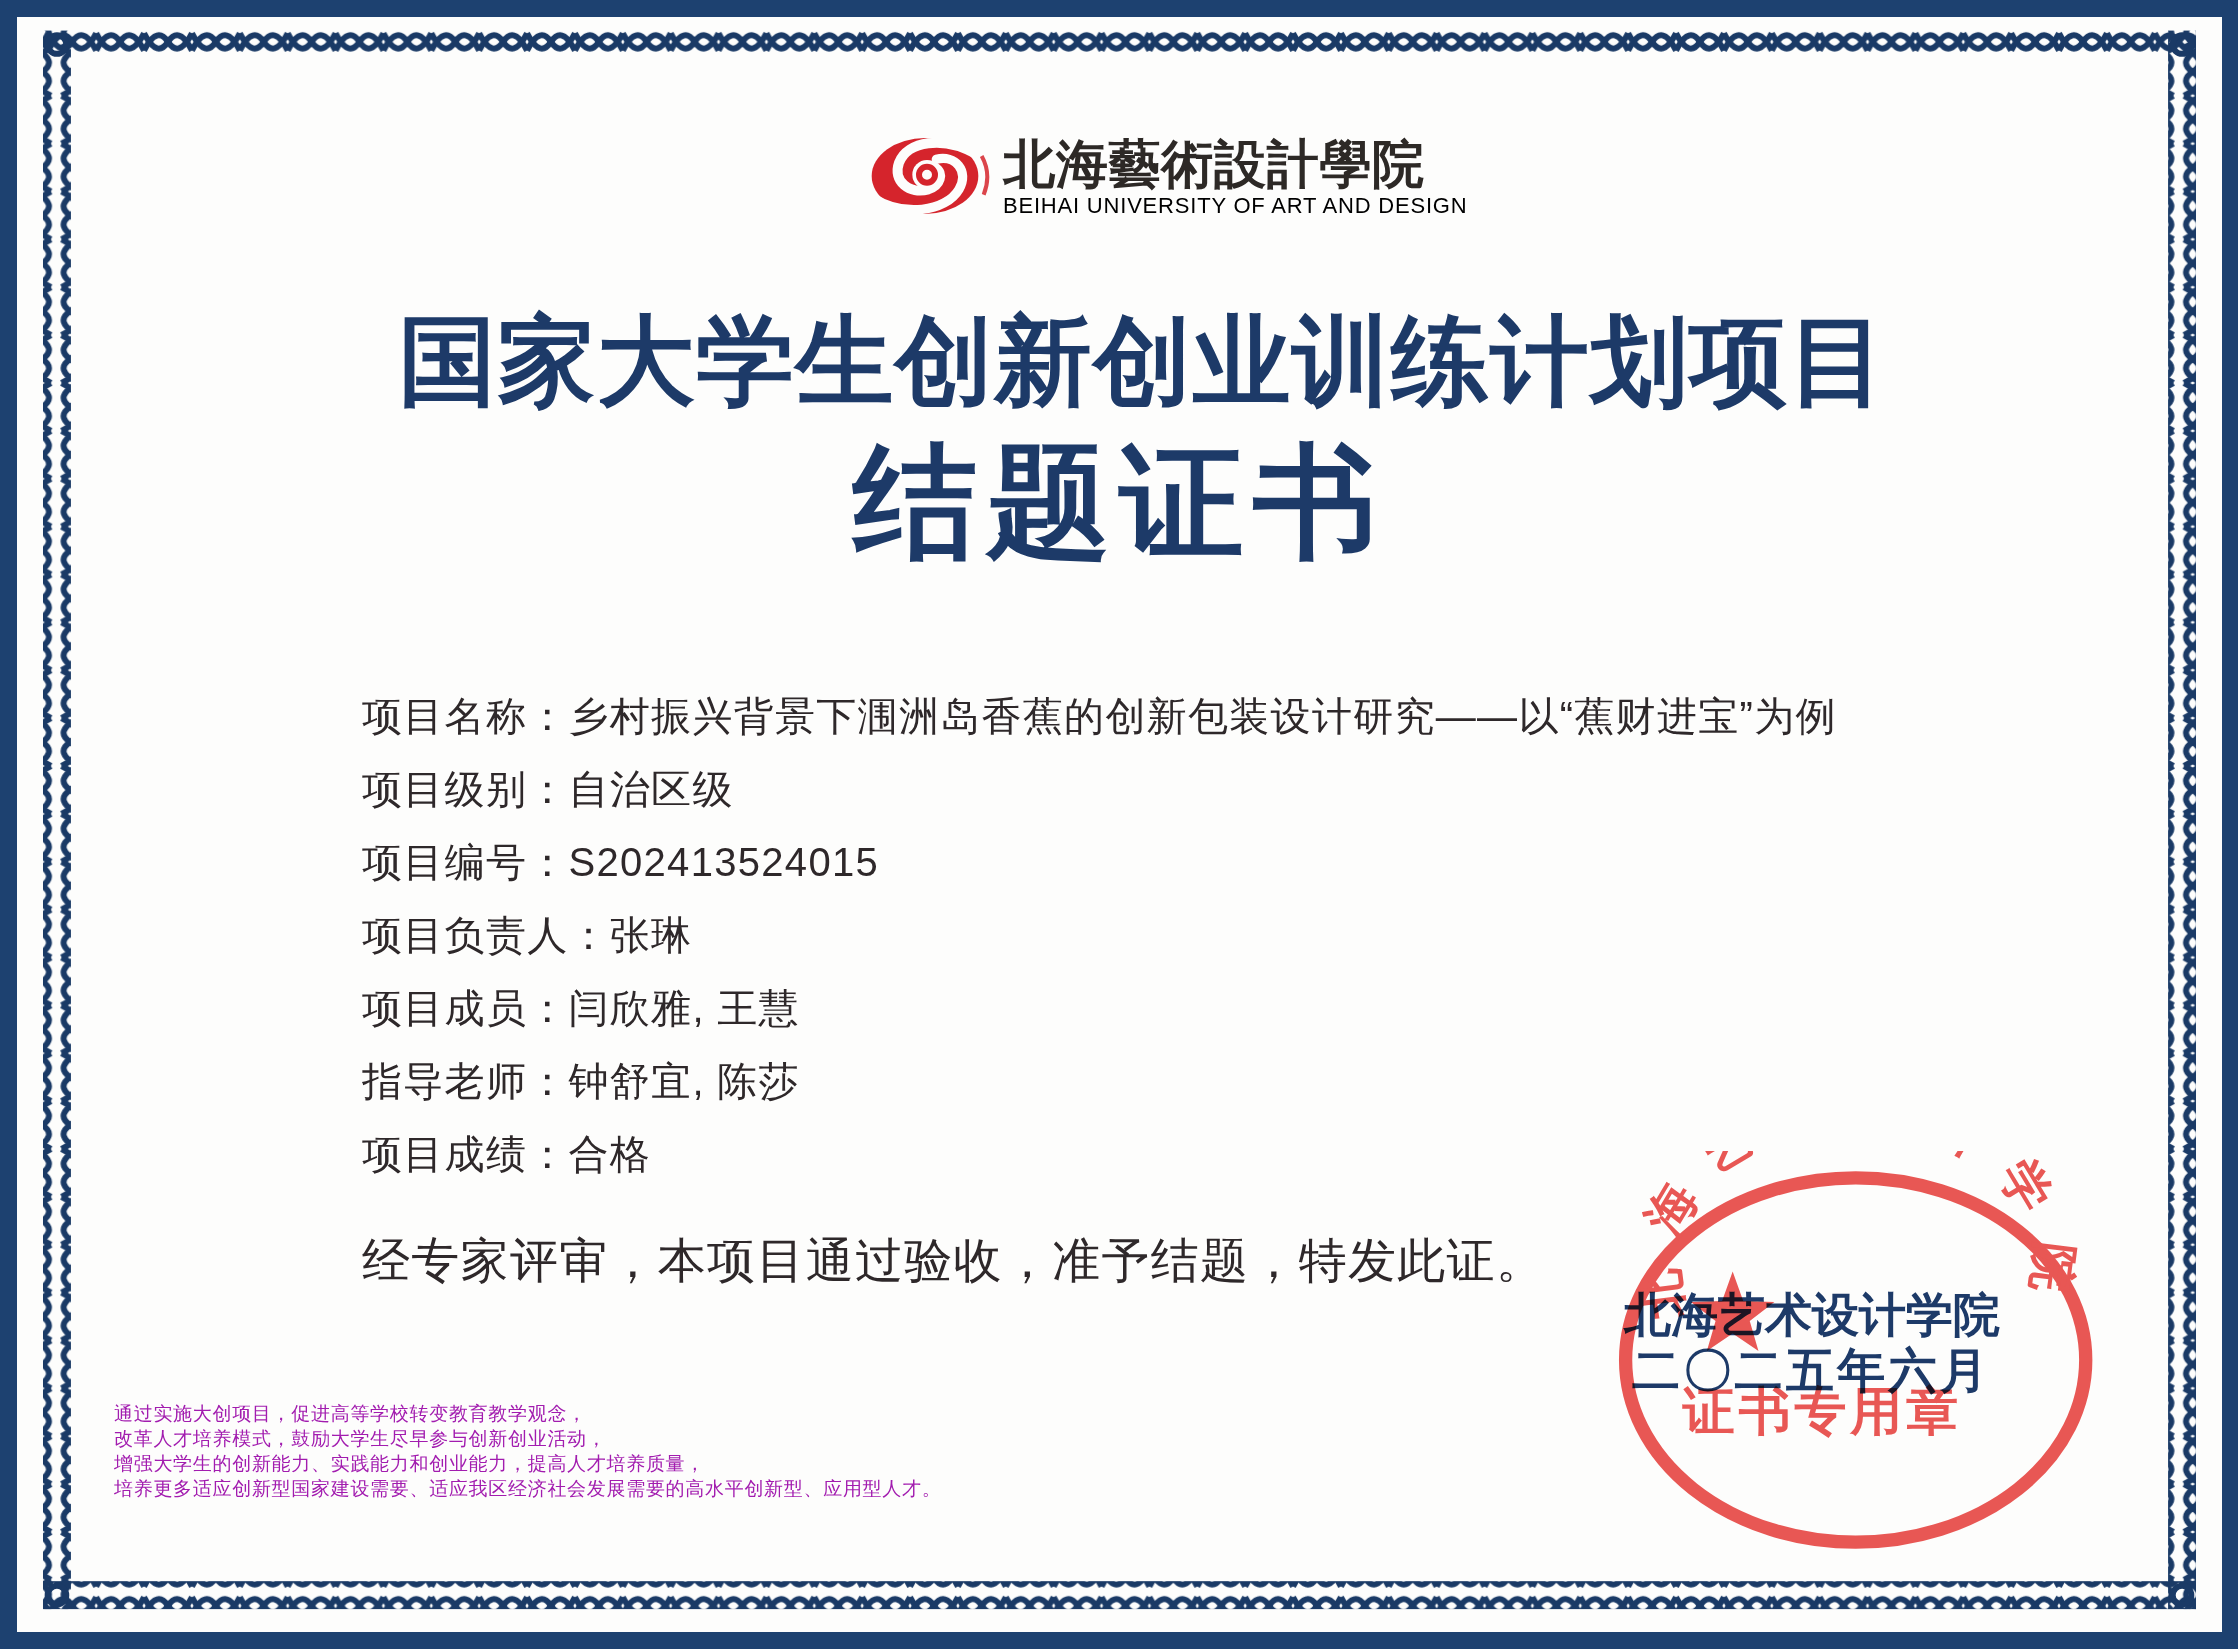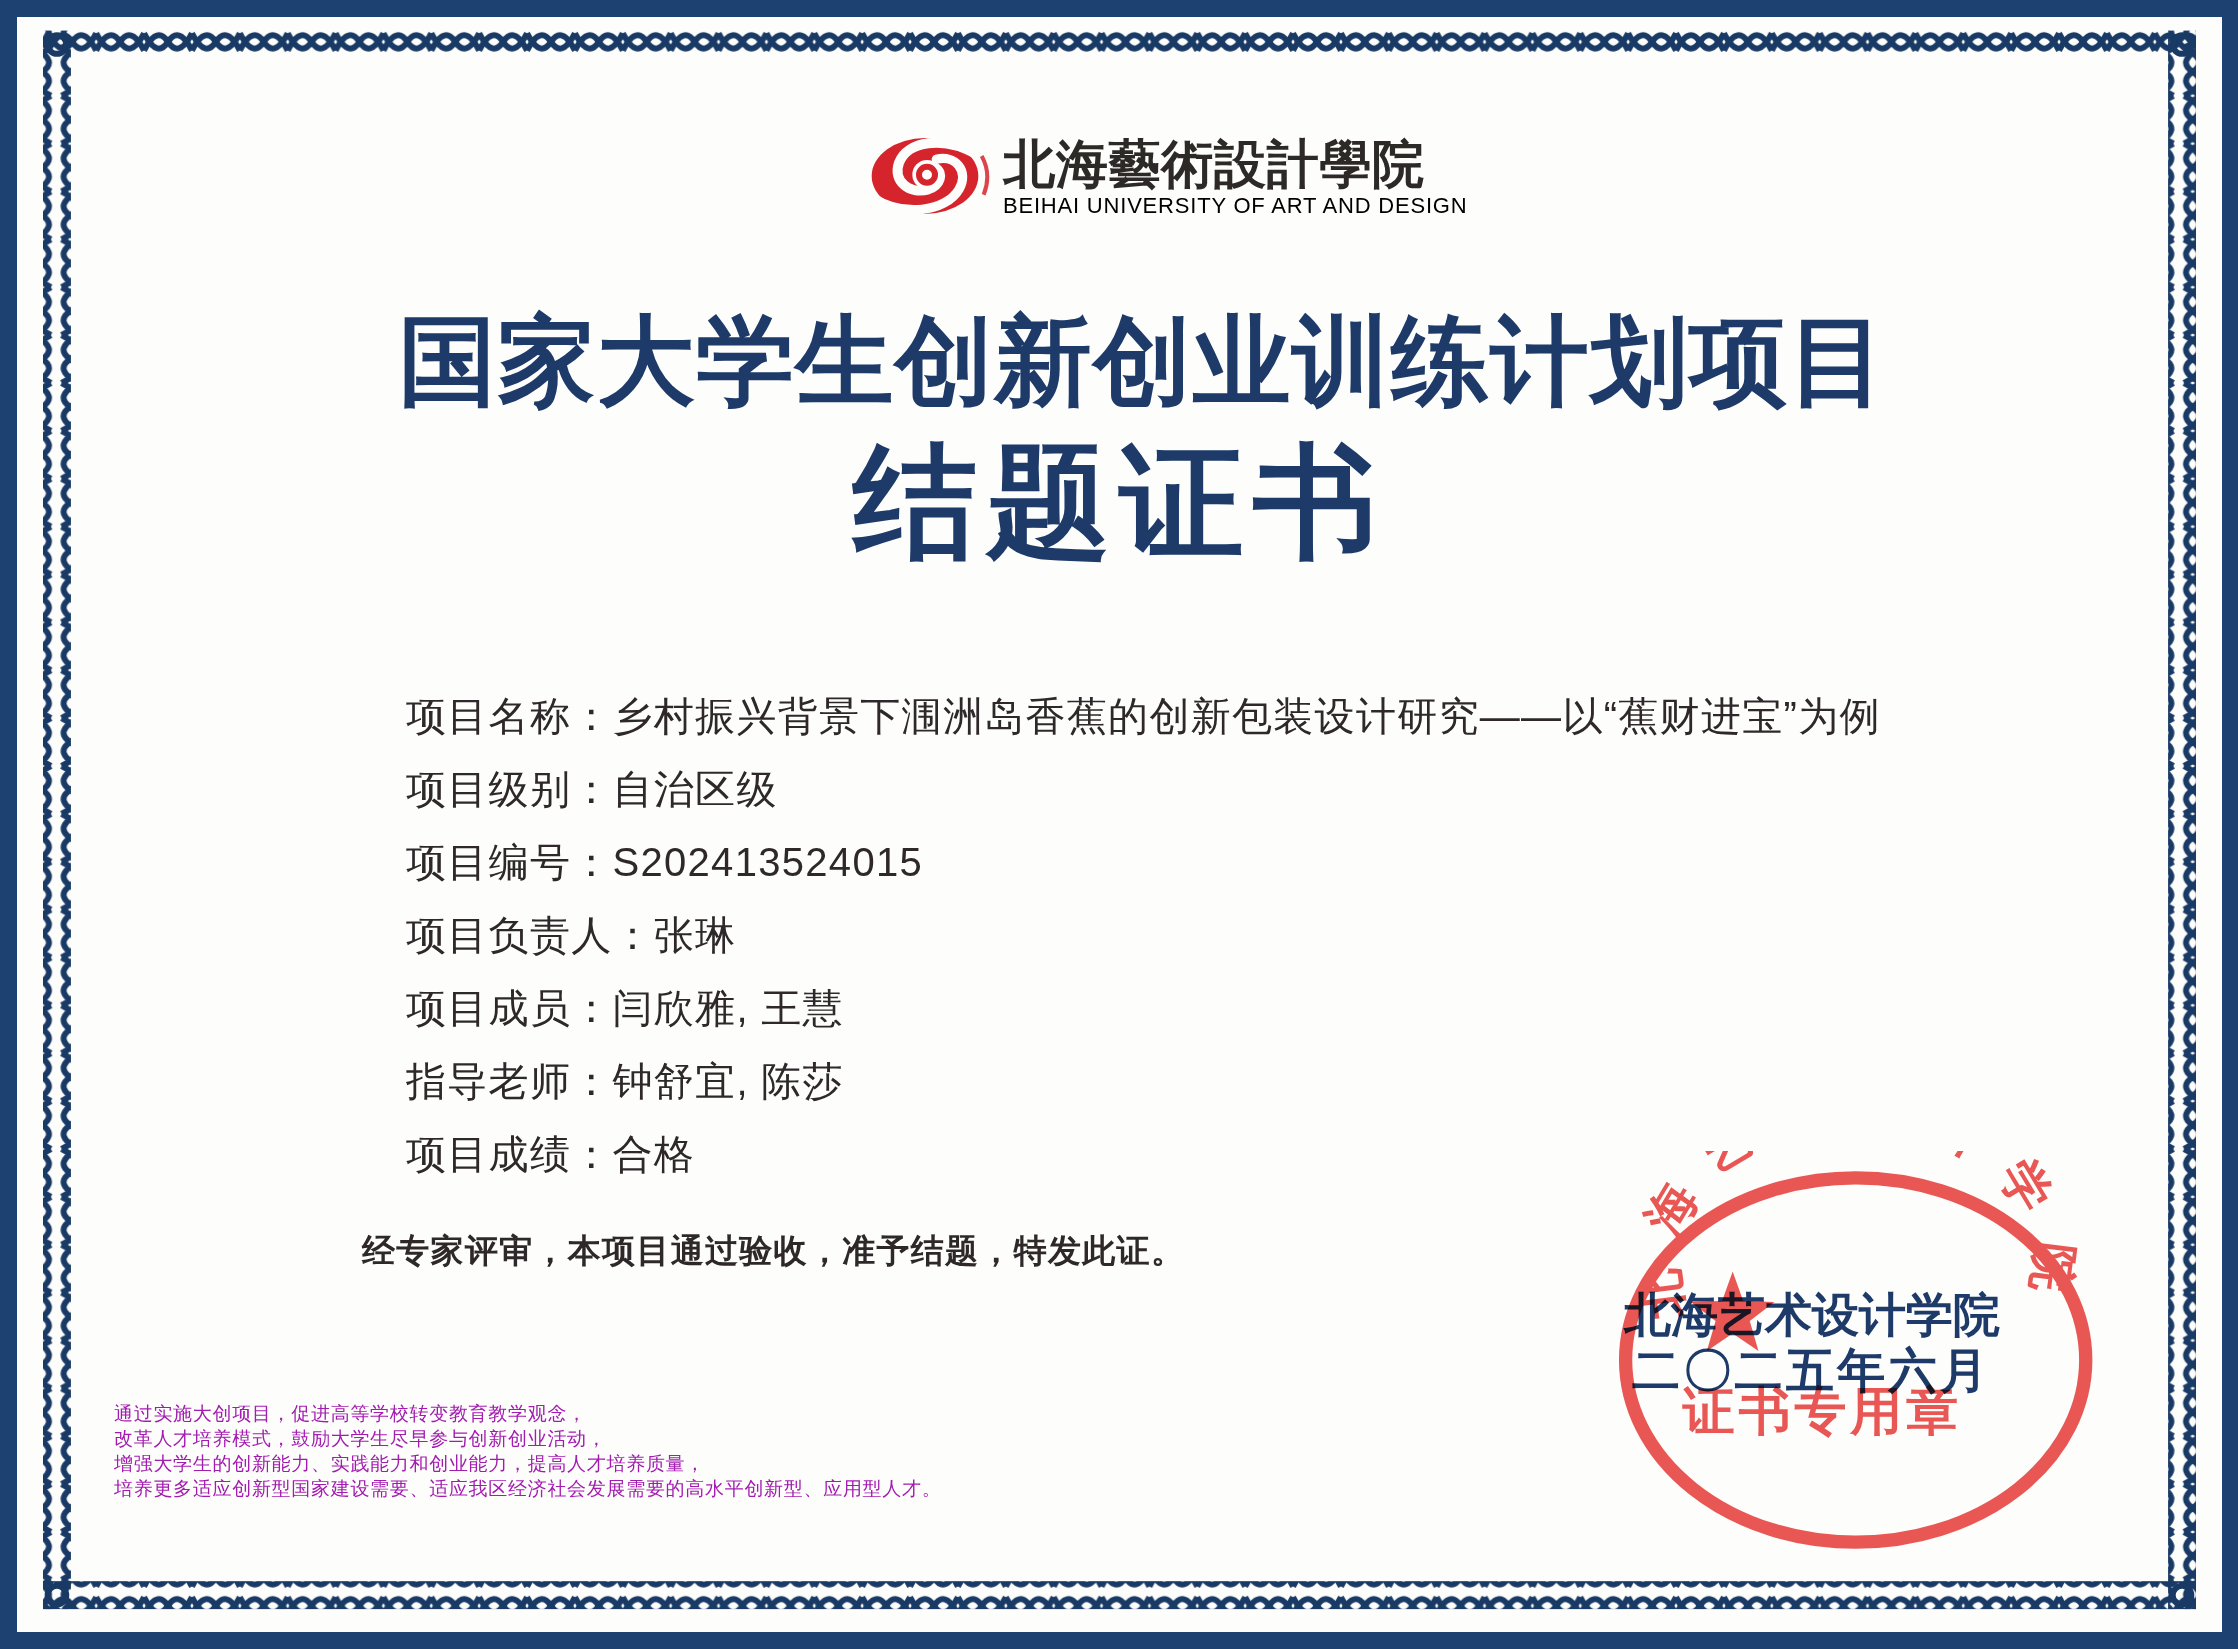--- a/index.html
+++ b/index.html
@@ -25,28 +25,28 @@
   .title{
     position:absolute;left:0;right:0;top:313px;text-align:center;
     font-family:"Liberation Serif", serif;font-weight:700;font-size:98px;
     color:#1d3a68;letter-spacing:1.3px;line-height:1;white-space:nowrap;padding-left:47px;
   }
   .subtitle{
     position:absolute;left:0;right:0;top:440px;text-align:center;
     font-family:Liberation Sans, sans-serif;font-weight:700;font-size:124px;
     color:#1d3a68;letter-spacing:9.3px;line-height:1;white-space:nowrap;
   }
-  .fields{position:absolute;left:362px;top:680px;margin-left:44px;}
+  .fields{position:absolute;left:362px;top:680px;}
   .field-row{
     height:73px;display:flex;align-items:center;white-space:nowrap;
     font-size:40px;letter-spacing:1.3px;color:#2e282a;font-weight:500;
   }
   .statement{
     position:absolute;left:362px;top:1229px;white-space:nowrap;
-    font-size:33px;letter-spacing:1.3px;color:#2e282a;font-weight:700;
+    font-size:48px;letter-spacing:1.3px;color:#2e282a;font-weight:400;
   }
   .footnote{
     position:absolute;left:114px;top:1401px;
     font-family:"DejaVu Serif", serif;font-size:19px;line-height:25px;
     color:#a21caf;letter-spacing:0.7px;white-space:nowrap;
   }
   .issuer{
     position:absolute;left:1624px;top:1284px;white-space:nowrap;
     font-size:47px;font-weight:600;color:#1d3a68;letter-spacing:0;
   }

